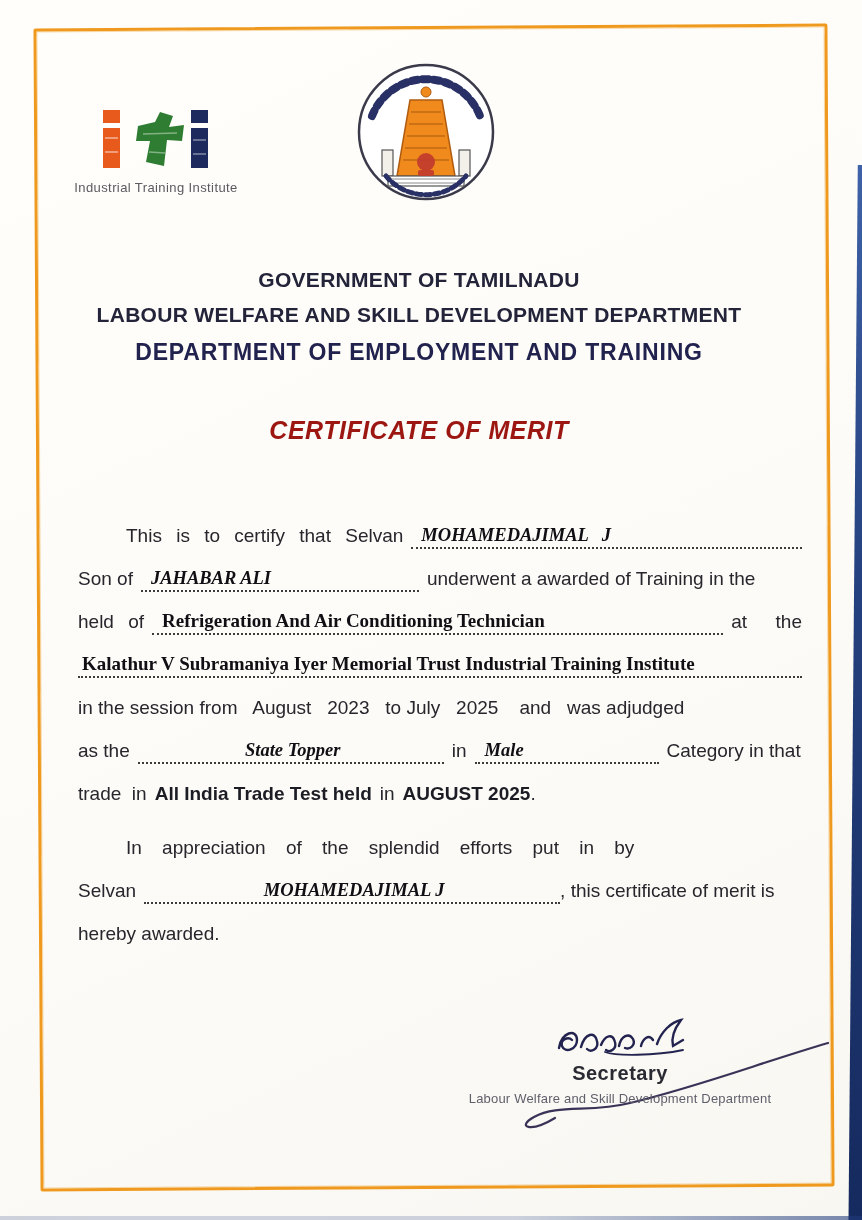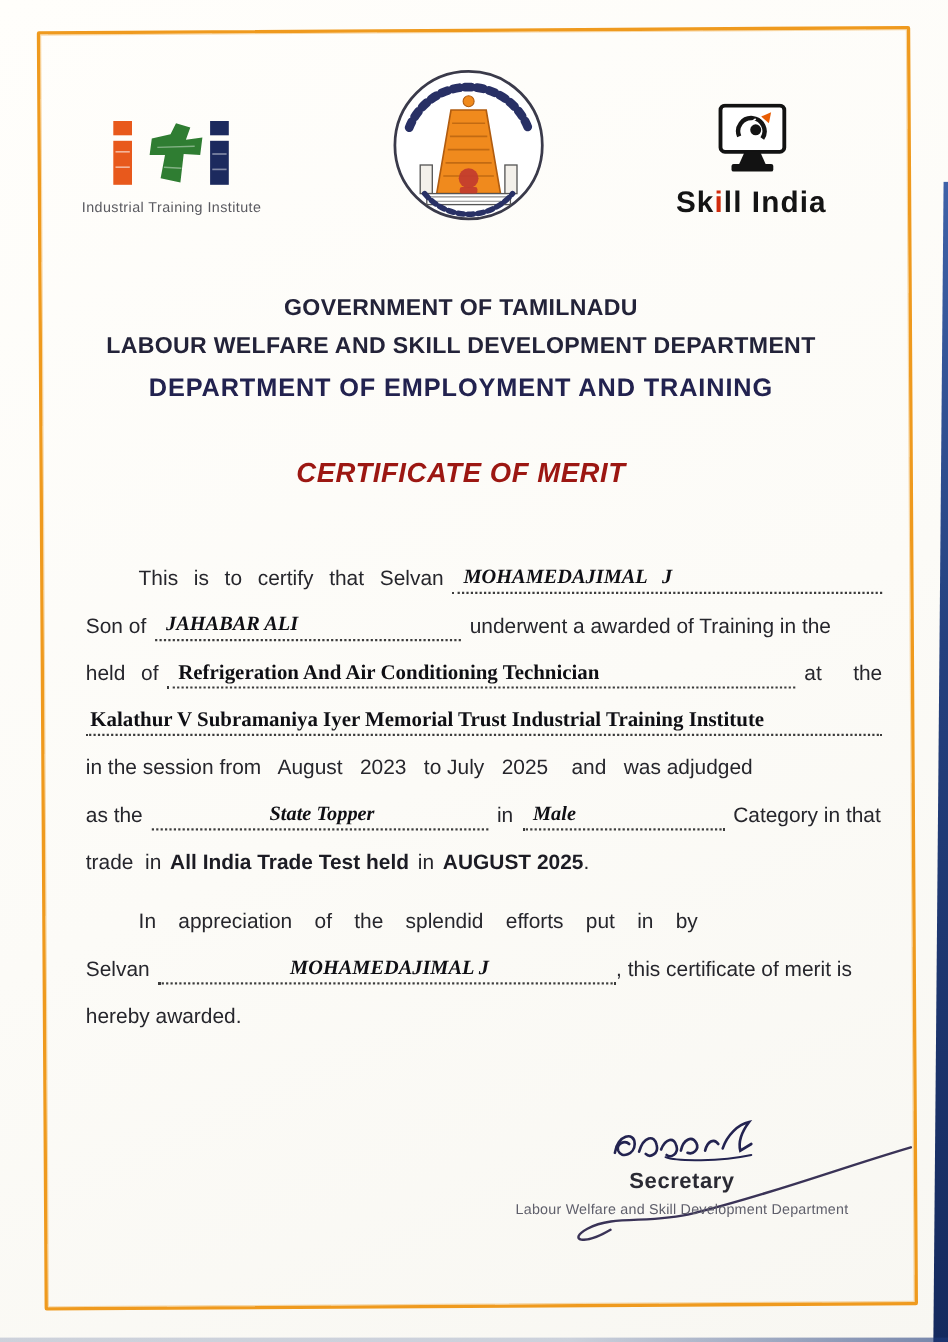--- a/index.html
+++ b/index.html
@@ -34,21 +34,21 @@
   .skill-text .red-i { color:#d22b0c; }
   
   .gov-header { position:absolute; left:0; right:24px; top:268px; text-align:center; }
   .gov-line1, .gov-line2 { font-size:21px; font-weight:600; color:#232339; letter-spacing:.3px; }
   .gov-line2 { margin-top:11px; }
   .gov-line3 { margin-top:12px; font-size:23px; font-weight:800; color:#22224f; letter-spacing:.8px; }
   .cert-title { position:absolute; left:0; right:24px; top:416px; text-align:center;
     font-size:25px; font-weight:800; color:#9c1712; letter-spacing:.5px;font-style:italic; }
   
   .body-block { position:absolute; left:78px; top:506px; width:724px; font-size:19px; }
-  .line { display:flex; align-items:center; height:43px; white-space:nowrap; }
+  .line { display:flex; align-items:flex-end; height:43px; white-space:nowrap; }
   .line .txt { padding-bottom:2px; white-space:pre-wrap; }
   .fill {
     border-bottom:2px dotted #3c3c3c; flex:1 1 auto; min-width:40px;
     font-family:"Liberation Serif", serif; font-weight:bold; font-style:italic;
     font-size:18.5px; color:#0f0f14; padding:0 6px 1px 10px; white-space:nowrap;
     line-height:1.15;
   }
   .fill.upright { font-style:normal; font-size:19px; }
   .fill.centered { text-align:center; }
   .indent { padding-left:48px; }
@@ -111,34 +111,20 @@
       <line x1="40" y1="121" x2="112" y2="121" stroke="#8a8a8a" stroke-width="1"></line>
       <line x1="40" y1="125" x2="112" y2="125" stroke="#8a8a8a" stroke-width="1"></line>
 
       <circle cx="76" cy="104" r="9" fill="#c23b2e" opacity=".92"></circle>
       <rect x="68" y="112" width="16" height="6" rx="2" fill="#c23b2e" opacity=".92"></rect>
 
       <path d="M 36 118 A 52 52 0 0 0 116 118" fill="none" stroke="#283065" stroke-width="5" stroke-dasharray="5 4" stroke-linecap="round"></path>
     </svg>
   </div>
 
-  <div class="logo-skill">
-    <svg width="96" height="68" viewBox="0 0 96 68">
-      <rect x="20" y="2" width="58" height="42" rx="4" fill="#ffffff" stroke="#121212" stroke-width="3.5"></rect>
-
-      <path d="M 37 30 A 12 12 0 1 1 58 32" fill="none" stroke="#141414" stroke-width="4"></path>
-      <polygon points="57,12 66,8 64,18" fill="#e85d04"></polygon>
-      <circle cx="52" cy="24" r="5" fill="#141414"></circle>
-      <path d="M 44 20 l 8 -6" stroke="#ffffff" stroke-width="1.5"></path>
-
-      <polygon points="42,44 56,44 61,55 37,55" fill="#121212"></polygon>
-      <rect x="30" y="55" width="38" height="7" rx="2" fill="#121212"></rect>
-    </svg>
-    <div class="skill-text"><span>Sk</span><span class="red-i">i</span><span>ll India</span></div>
-  </div>
 
   <div class="gov-header">
     <div class="gov-line1">GOVERNMENT OF TAMILNADU</div>
     <div class="gov-line2">LABOUR WELFARE AND SKILL DEVELOPMENT DEPARTMENT</div>
     <div class="gov-line3">DEPARTMENT OF EMPLOYMENT AND TRAINING</div>
   </div>
 
   <div class="cert-title">CERTIFICATE OF MERIT</div>
 
   <div class="body-block">

